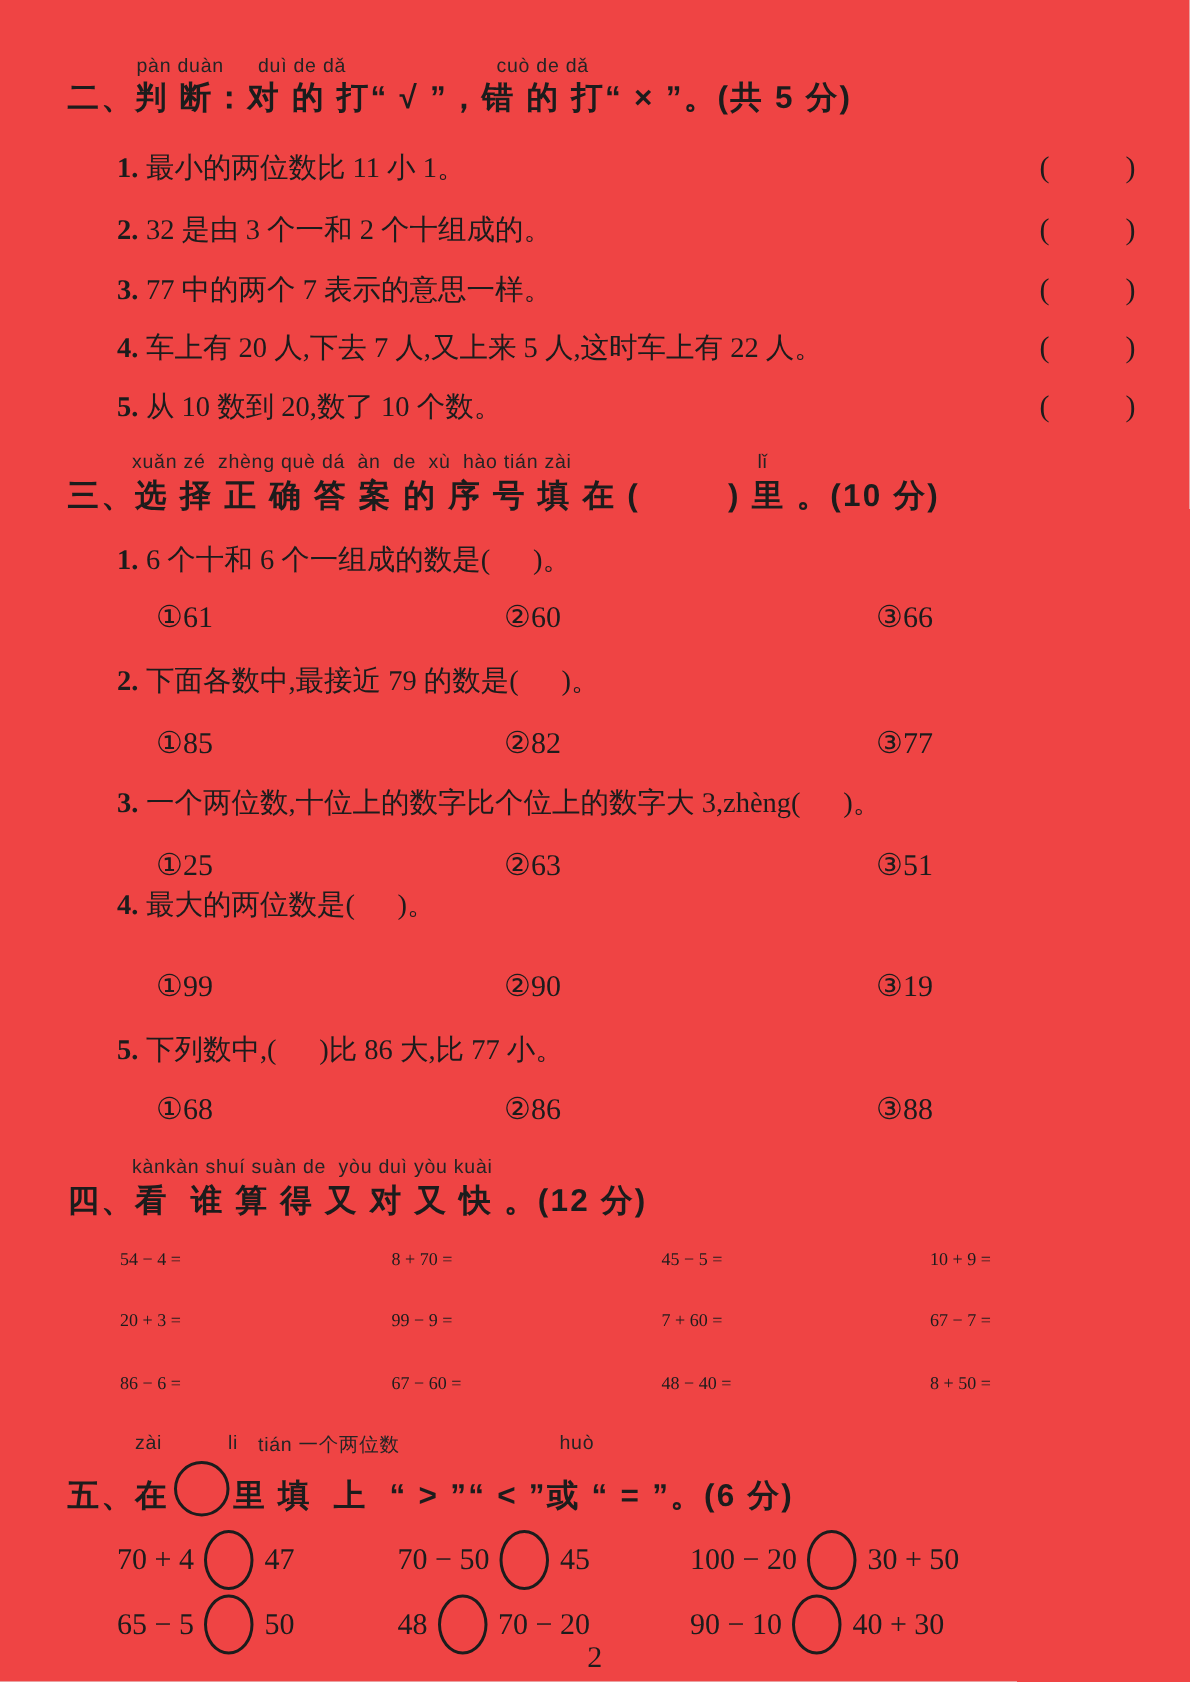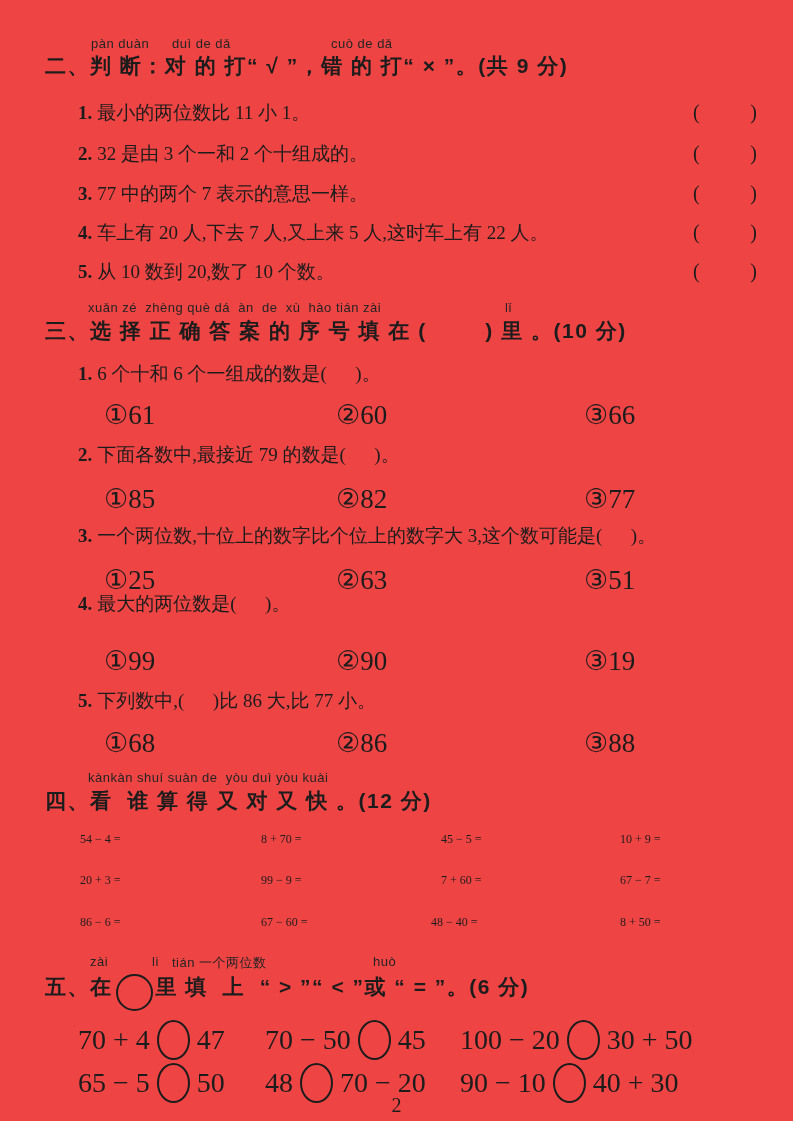--- a/index.html
+++ b/index.html
@@ -26,51 +26,51 @@
   }
   .num { font-weight:bold; margin-right:5px; }
   .brackets {
     display:inline-flex; width:64px; justify-content:space-between;
     font-size:20px; flex:none;
   }
   .q-row {
     position:absolute; left:78px; width:700px;
     font-size:19px; white-space:pre; line-height:1.3;
   }
-  .opt { position:absolute; font-size:27px; white-space:pre; }
+  .opt { position:absolute; font-size:20px; white-space:pre; }
   .calc { position:absolute; font-size:12px; white-space:pre; }
   .cmp {
     position:absolute; display:flex; align-items:center;
-    font-size:28px; white-space:pre;
+    font-size:20px; white-space:pre;
   }
   .circle {
     display:inline-block; width:33px; height:40px; flex:none;
     border:2.3px solid #1c1c1c; border-radius:50%; margin:0 7px;
     box-sizing:border-box;
   }
-  .cmp-title { display:flex; align-items:flex-start; }
+  .cmp-title { display:flex; align-items:flex-end; }
   .title-circle {
     display:inline-block; width:37px; height:37px; flex:none;
     border:2.5px solid #1c1c1c; border-radius:50%; margin:0 3px;
     box-sizing:border-box;
   }
   .pagenum {
     position:absolute; top:1094px; left:0; width:100%;
     text-align:center; font-size:20px;
   }
 </style>
 </head>
 <body>
 
 <div class="page">
 
   <span class="pinyin" style="top:36px;left:91px">pàn duàn</span>
   <span class="pinyin" style="top:36px;left:172px">duì de dǎ</span>
   <span class="pinyin" style="top:36px;left:331px">cuò de dǎ</span>
-  <div class="sec-title" style="top:53px">二、判 断：对 的 打“ √ ”，错 的 打“ × ”。(共 9 分)</div>
+  <div class="sec-title" style="top:53px">二、判 断：对 的 打“ √ ”，错 的 打“ × ”。(共 5 分)</div>
 
   <div class="judge-row" style="top:99px">
     <span><b class="num">1.</b><span>最小的两位数比 11 小 1。</span></span>
     <span class="brackets"><span>(</span><span>)</span></span>
   </div>
   <div class="judge-row" style="top:140px">
     <span><b class="num">2.</b><span>32 是由 3 个一和 2 个十组成的。</span></span>
     <span class="brackets"><span>(</span><span>)</span></span>
   </div>
   <div class="judge-row" style="top:180px">
@@ -93,21 +93,21 @@
   <div class="q-row" style="top:362px"><b class="num">1.</b><span>6 个十和 6 个一组成的数是(      )。</span></div>
   <span class="opt" style="top:399px;left:104px">①61</span>
   <span class="opt" style="top:399px;left:336px">②60</span>
   <span class="opt" style="top:399px;left:584px">③66</span>
 
   <div class="q-row" style="top:443px"><b class="num">2.</b><span>下面各数中,最接近 79 的数是(      )。</span></div>
   <span class="opt" style="top:483px;left:104px">①85</span>
   <span class="opt" style="top:483px;left:336px">②82</span>
   <span class="opt" style="top:483px;left:584px">③77</span>
 
-  <div class="q-row" style="top:524px"><b class="num">3.</b><span>一个两位数,十位上的数字比个位上的数字大 3,这个数可能是(      )。</span></div>
+  <div class="q-row" style="top:524px"><b class="num">3.</b><span>一个两位数,十位上的数字比个位上的数字大 3,zhèng(      )。</span></div>
   <span class="opt" style="top:564px;left:104px">①25</span>
   <span class="opt" style="top:564px;left:336px">②63</span>
   <span class="opt" style="top:564px;left:584px">③51</span>
 
   <div class="q-row" style="top:592px"><b class="num">4.</b><span>最大的两位数是(      )。</span></div>
   <span class="opt" style="top:645px;left:104px">①99</span>
   <span class="opt" style="top:645px;left:336px">②90</span>
   <span class="opt" style="top:645px;left:584px">③19</span>
 
   <div class="q-row" style="top:689px"><b class="num">5.</b><span>下列数中,(      )比 86 大,比 77 小。</span></div>
@@ -123,21 +123,21 @@
   <span class="calc" style="top:832px;left:441px">45 − 5 =</span>
   <span class="calc" style="top:832px;left:620px">10 + 9 =</span>
 
   <span class="calc" style="top:873px;left:80px">20 + 3 =</span>
   <span class="calc" style="top:873px;left:261px">99 − 9 =</span>
   <span class="calc" style="top:873px;left:441px">7 + 60 =</span>
   <span class="calc" style="top:873px;left:620px">67 − 7 =</span>
 
   <span class="calc" style="top:915px;left:80px">86 − 6 =</span>
   <span class="calc" style="top:915px;left:261px">67 − 60 =</span>
-  <span class="calc" style="top:915px;left:431px">48 − 40 =</span>
+  <span class="calc" style="top:915px;left:441px">48 − 40 =</span>
   <span class="calc" style="top:915px;left:620px">8 + 50 =</span>
 
   <span class="pinyin" style="top:954px;left:90px">zài</span>
   <span class="pinyin" style="top:954px;left:152px">li</span>
   <span class="pinyin" style="top:954px;left:172px">tián 一个两位数</span>
   <span class="pinyin" style="top:954px;left:373px">huò</span>
   <div class="sec-title cmp-title" style="top:974px">
     <span>五、在</span>
     <span class="title-circle"></span>
     <span>里 填  上  “ &gt; ”“ &lt; ”或 “ = ”。(6 分)</span>

